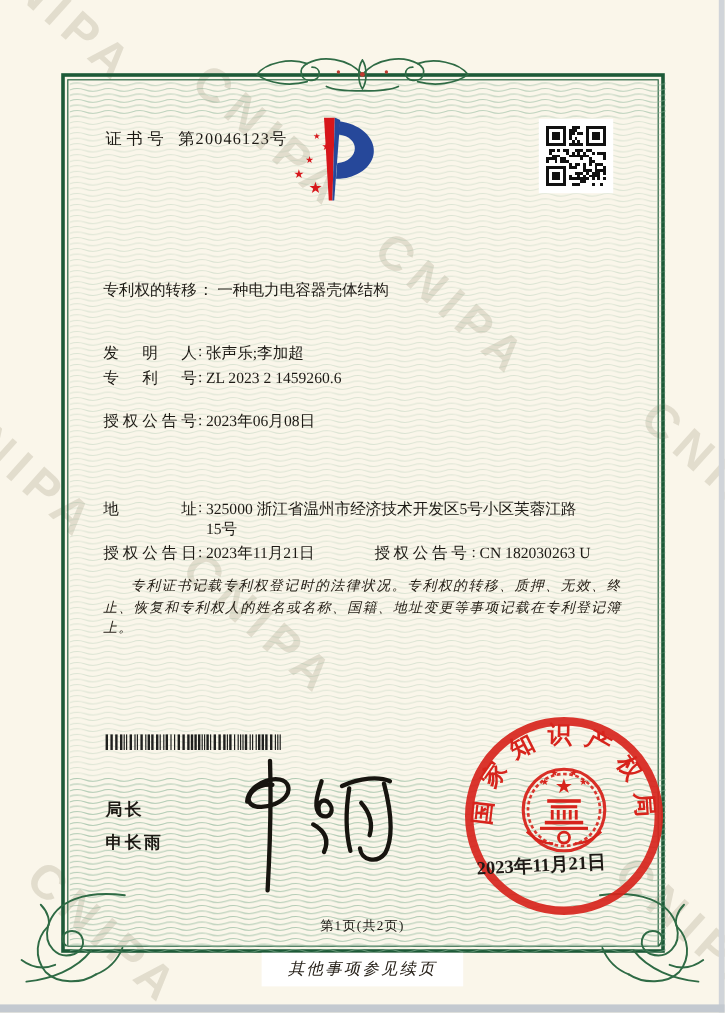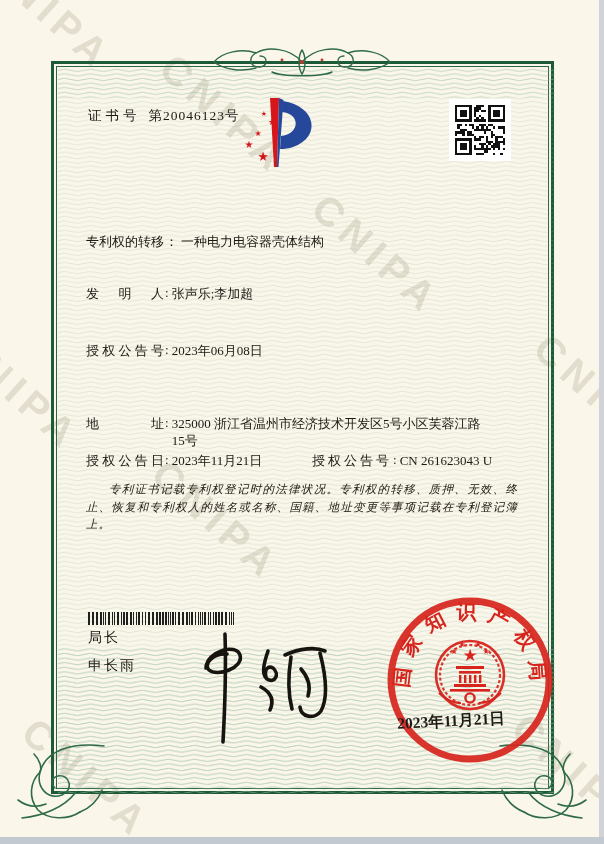--- a/index.html
+++ b/index.html
@@ -34,22 +34,22 @@
   .fvalue{display:inline-block;vertical-align:top;line-height:17px;}
   .grant-pair{left:312px;top:452px;font-size:13px;z-index:3;white-space:nowrap;}
   .grant-pair .glabel{letter-spacing:3px;text-align:right;}
   
   .paras{left:86px;top:481px;width:432px;z-index:3;}
   .paras p{margin:0 0 5px 0;font-size:11.5px;line-height:17.5px;text-indent:2em;
            font-style:italic;letter-spacing:1px;text-align:justify;color:#262018;}
   
   .barcode{left:88px;top:612px;width:152px;height:13px;display:flex;align-items:stretch;z-index:3;}
   .barcode i{display:block;height:100%;background:#20201e;}
-  .officer{left:88px;top:623px;font-family:"Liberation Sans",sans-serif;font-size:14px;
-           font-weight:400;line-height:28px;z-index:3;letter-spacing:2px;}
+  .officer{left:88px;top:660px;font-family:"Liberation Sans",sans-serif;font-size:14px;
+           font-weight:700;line-height:28px;z-index:3;letter-spacing:2px;}
   .sig{left:178px;top:624px;width:150px;height:122px;z-index:4;}
   .seal{left:387px;top:597px;width:166px;height:166px;z-index:5;}
   .page-info{left:0;top:764px;width:604px;text-align:center;font-size:11px;z-index:3;
              letter-spacing:1px;}
   .note{left:0;top:794px;width:604px;text-align:center;z-index:3;}
   .note span{display:inline-block;background:#ffffff;padding:5px 22px;font-size:13.5px;
              font-style:italic;letter-spacing:2px;color:#262018;}
 </style>
 </head>
 <body>
@@ -269,31 +269,34 @@
     </svg>
   </div>
 
 
   <div class="abs row" style="top:233px">
     <span class="flabel">专利权的转移</span><span class="fsep">：</span><span class="fvalue">一种电力电容器壳体结构</span>
   </div>
   <div class="abs row" style="top:285px">
     <span class="flabel">发明人</span><span class="fsep">:</span><span class="fvalue">张声乐;李加超</span>
   </div>
+  <div class="abs row" style="top:306px">
+    <span class="flabel">专利号</span><span class="fsep">:</span><span class="fvalue">ZL 2023 2 1459260.6</span>
+  </div>
   <div class="abs row" style="top:342px">
     <span class="flabel">授权公告号</span><span class="fsep">:</span><span class="fvalue">2023年06月08日</span>
   </div>
   <div class="abs row" style="top:415px">
     <span class="flabel">地址</span><span class="fsep">:</span><span class="fvalue"><span>325000 浙江省温州市经济技术开发区5号小区芙蓉江路</span><br><span>15号</span></span>
   </div>
   <div class="abs row" style="top:452px">
     <span class="flabel">授权公告日</span><span class="fsep">:</span><span class="fvalue">2023年11月21日</span>
   </div>
   <div class="abs grant-pair">
-    <span class="glabel">授权公告号</span><span class="fsep">:</span><span>CN 261623043 U</span>
+    <span class="glabel">授权公告号</span><span class="fsep">:</span><span>CN 182030263 U</span>
   </div>
 
   <div class="abs paras">
     <p>专利证书记载专利权登记时的法律状况。专利权的转移、质押、无效、终止、恢复和专利权人的姓名或名称、国籍、地址变更等事项记载在专利登记簿上。</p>
   </div>
 
   <div class="abs barcode" id="barcode">
       <i style="width: 2px; margin-right: 2px;"></i>
       <i style="width: 2px; margin-right: 2px;"></i>
       <i style="width: 2px; margin-right: 2px;"></i>
@@ -392,16 +395,20 @@
         <rect x="92" y="78" width="2.4" height="8"></rect>
         <rect x="67" y="87" width="32" height="3"></rect>
         <rect x="63" y="92" width="40" height="2.6"></rect>
       </g>
       <circle cx="83" cy="101" r="4.6" fill="none" stroke="#d7241c" stroke-width="2.4"></circle>
       <path d="M52,96 Q62,106 74,106 M114,96 Q104,106 92,106" fill="none" stroke="#d7241c" stroke-width="2.2"></path>
     </g>
     <text x="64" y="129" text-anchor="middle" font-size="15.5" font-weight="bold" fill="#1e1a16" transform="rotate(-3 64 124)" font-family="'Liberation Serif',serif">2023年11月21日</text>
   </svg>
 
+  <div class="abs page-info">第1页(共2页)</div>
+  <div class="abs note">
+    <span>其他事项参见续页</span>
+  </div>
 
   <div class="abs edge-right"></div>
   <div class="abs edge-bottom"></div>
 </div>
 
 </body></html>

